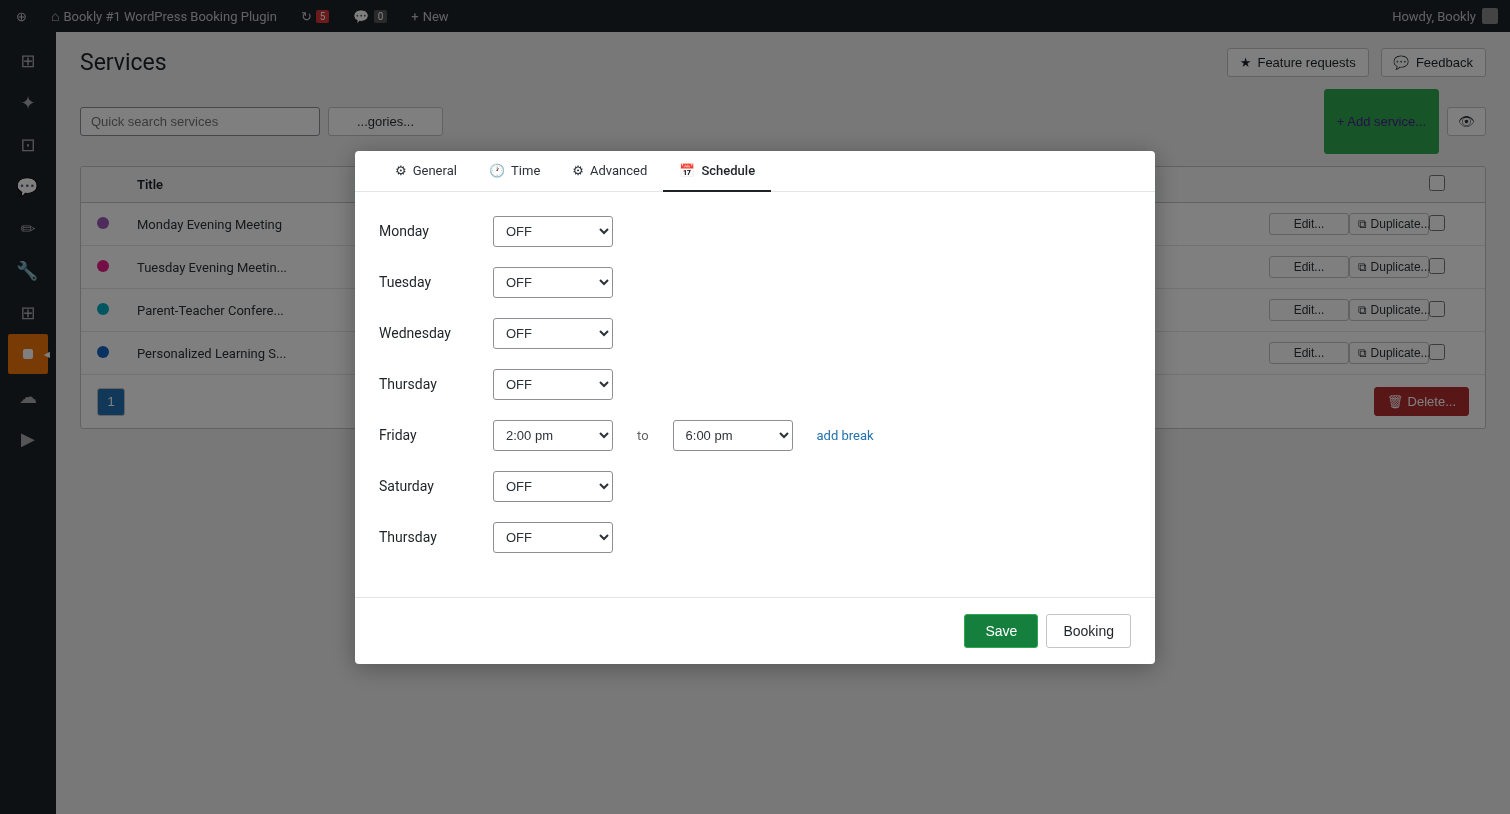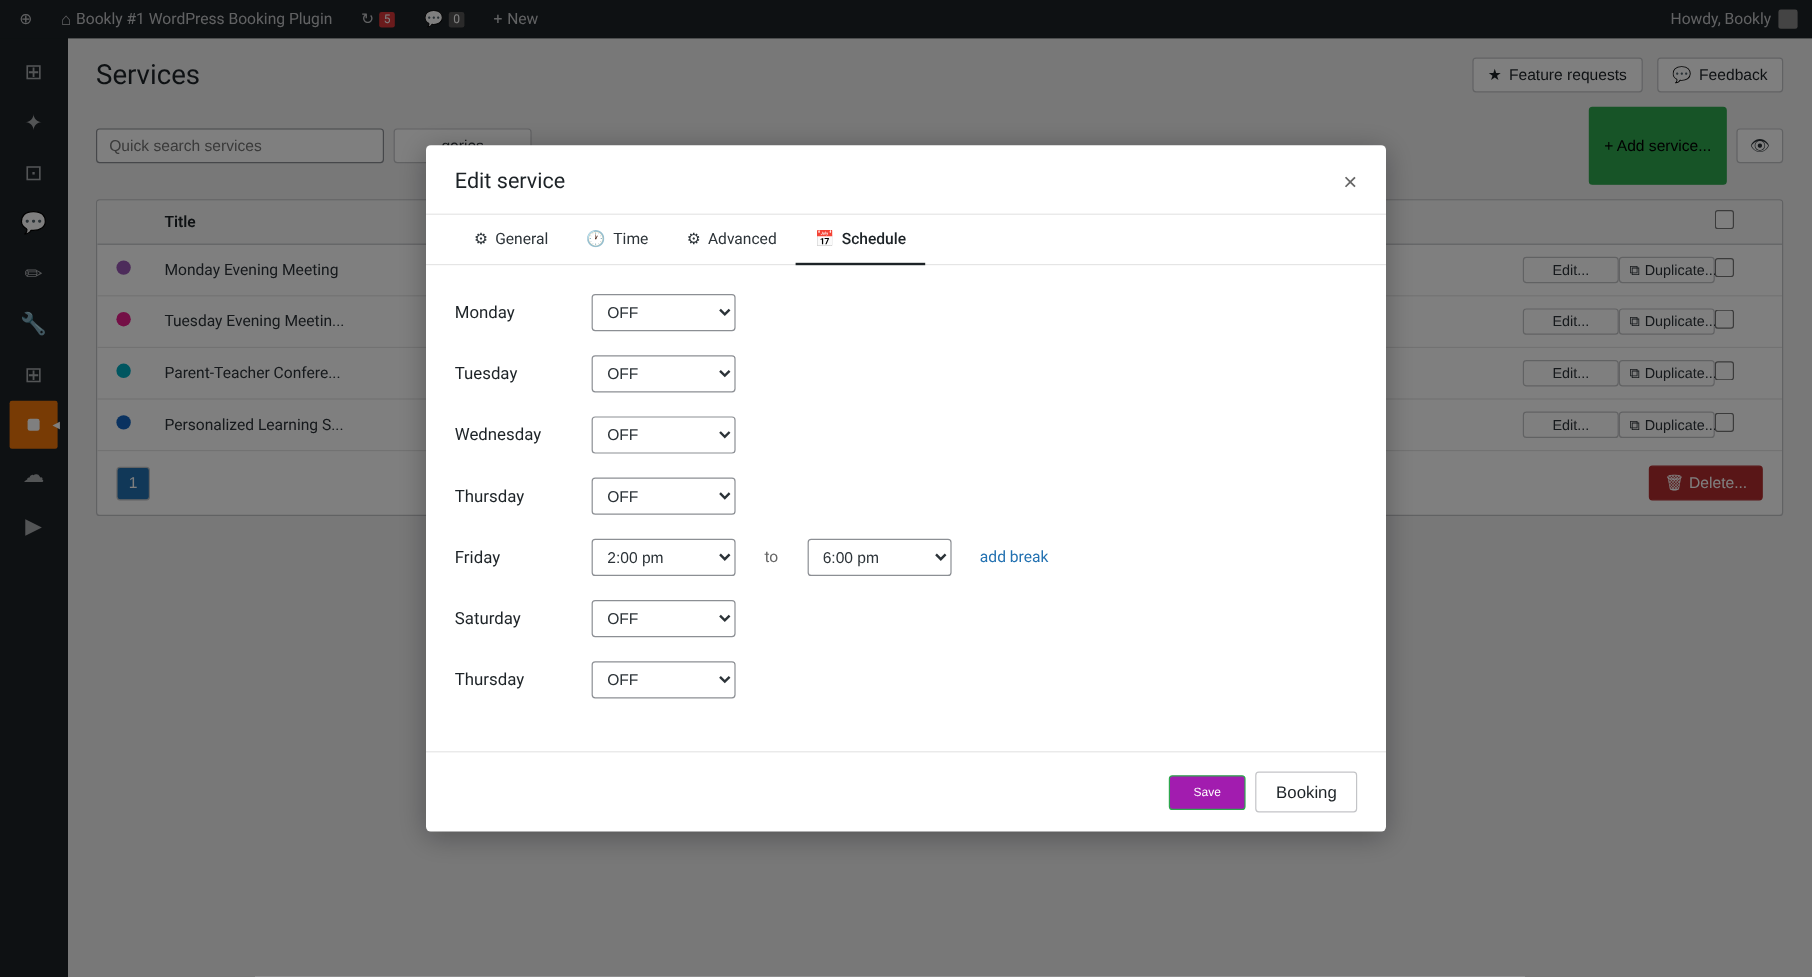--- a/index.html
+++ b/index.html
@@ -77,21 +77,21 @@
       padding: 12px 24px;
     }
     .services-toolbar {
       display: flex; align-items: center; gap: 8px; margin-bottom: 12px;
     }
     .search-input {
       border: 1px solid #8c8f94; border-radius: 3px; padding: 6px 10px;
       width: 240px; font-size: 13px; color: #2c3338; background: #fff;
     }
     .add-service-btn {
-      background: #2ea84e; border: 1px solid #2ea84e; color: #000000;
+      background: #2ea84e; border: 1px solid #2ea84e; color: #4c1d95;
       border-radius: 3px; padding: 24px 12px; cursor: pointer; font-size: 13px;
       display: flex; align-items: center; gap: 4px; margin-left: auto; justify-content: center;
     }
     .categories-btn {
       background: #fff; border: 1px solid #c3c4c7; border-radius: 3px;
       padding: 6px 28px; cursor: pointer; font-size: 13px; color: #2c3338;
     }
     .eye-btn {
       background: #fff; border: 1px solid #c3c4c7; border-radius: 3px;
       padding: 6px 10px; cursor: pointer; color: #2c3338;
@@ -180,22 +180,22 @@
     }
     .to-label { color: #666; }
     .add-break-link { color: #2271b1; cursor: pointer; text-decoration: none; }
 
     
     .modal-footer {
       display: flex; align-items: center; justify-content: flex-end; gap: 8px;
       padding: 16px 24px; border-top: 1px solid #e5e5e5;
     }
     .save-btn {
-      background: #a21caf; border: 1px solid #2ea84e; color: #fff;
-      border-radius: 3px; padding: 8px 20px; cursor: pointer; font-size: 10px;
+      background: #15803d; border: 1px solid #2ea84e; color: #fff;
+      border-radius: 3px; padding: 8px 20px; cursor: pointer; font-size: 14px;
     }
     .cancel-btn {
       background: #fff; border: 1px solid #c3c4c7; color: #1d2327;
       border-radius: 3px; padding: 8px 16px; cursor: pointer; font-size: 14px;
     }
   </style>
 </head>
 <body>
 
 <div class="wp-admin-bar">
@@ -348,24 +348,20 @@
           <span>Delete...</span>
         </button>
       </div>
     </div>
   </div>
 </div>
 
 <div class="overlay">
   <div class="modal">
 
-    <div class="modal-header">
-      <h2 class="modal-title">Edit service</h2>
-      <button class="modal-close">×</button>
-    </div>
 
     <div class="modal-tabs">
       <div class="modal-tab">
         <span>⚙</span>
         <span>General</span>
       </div>
       <div class="modal-tab">
         <span>🕐</span>
         <span>Time</span>
       </div>

